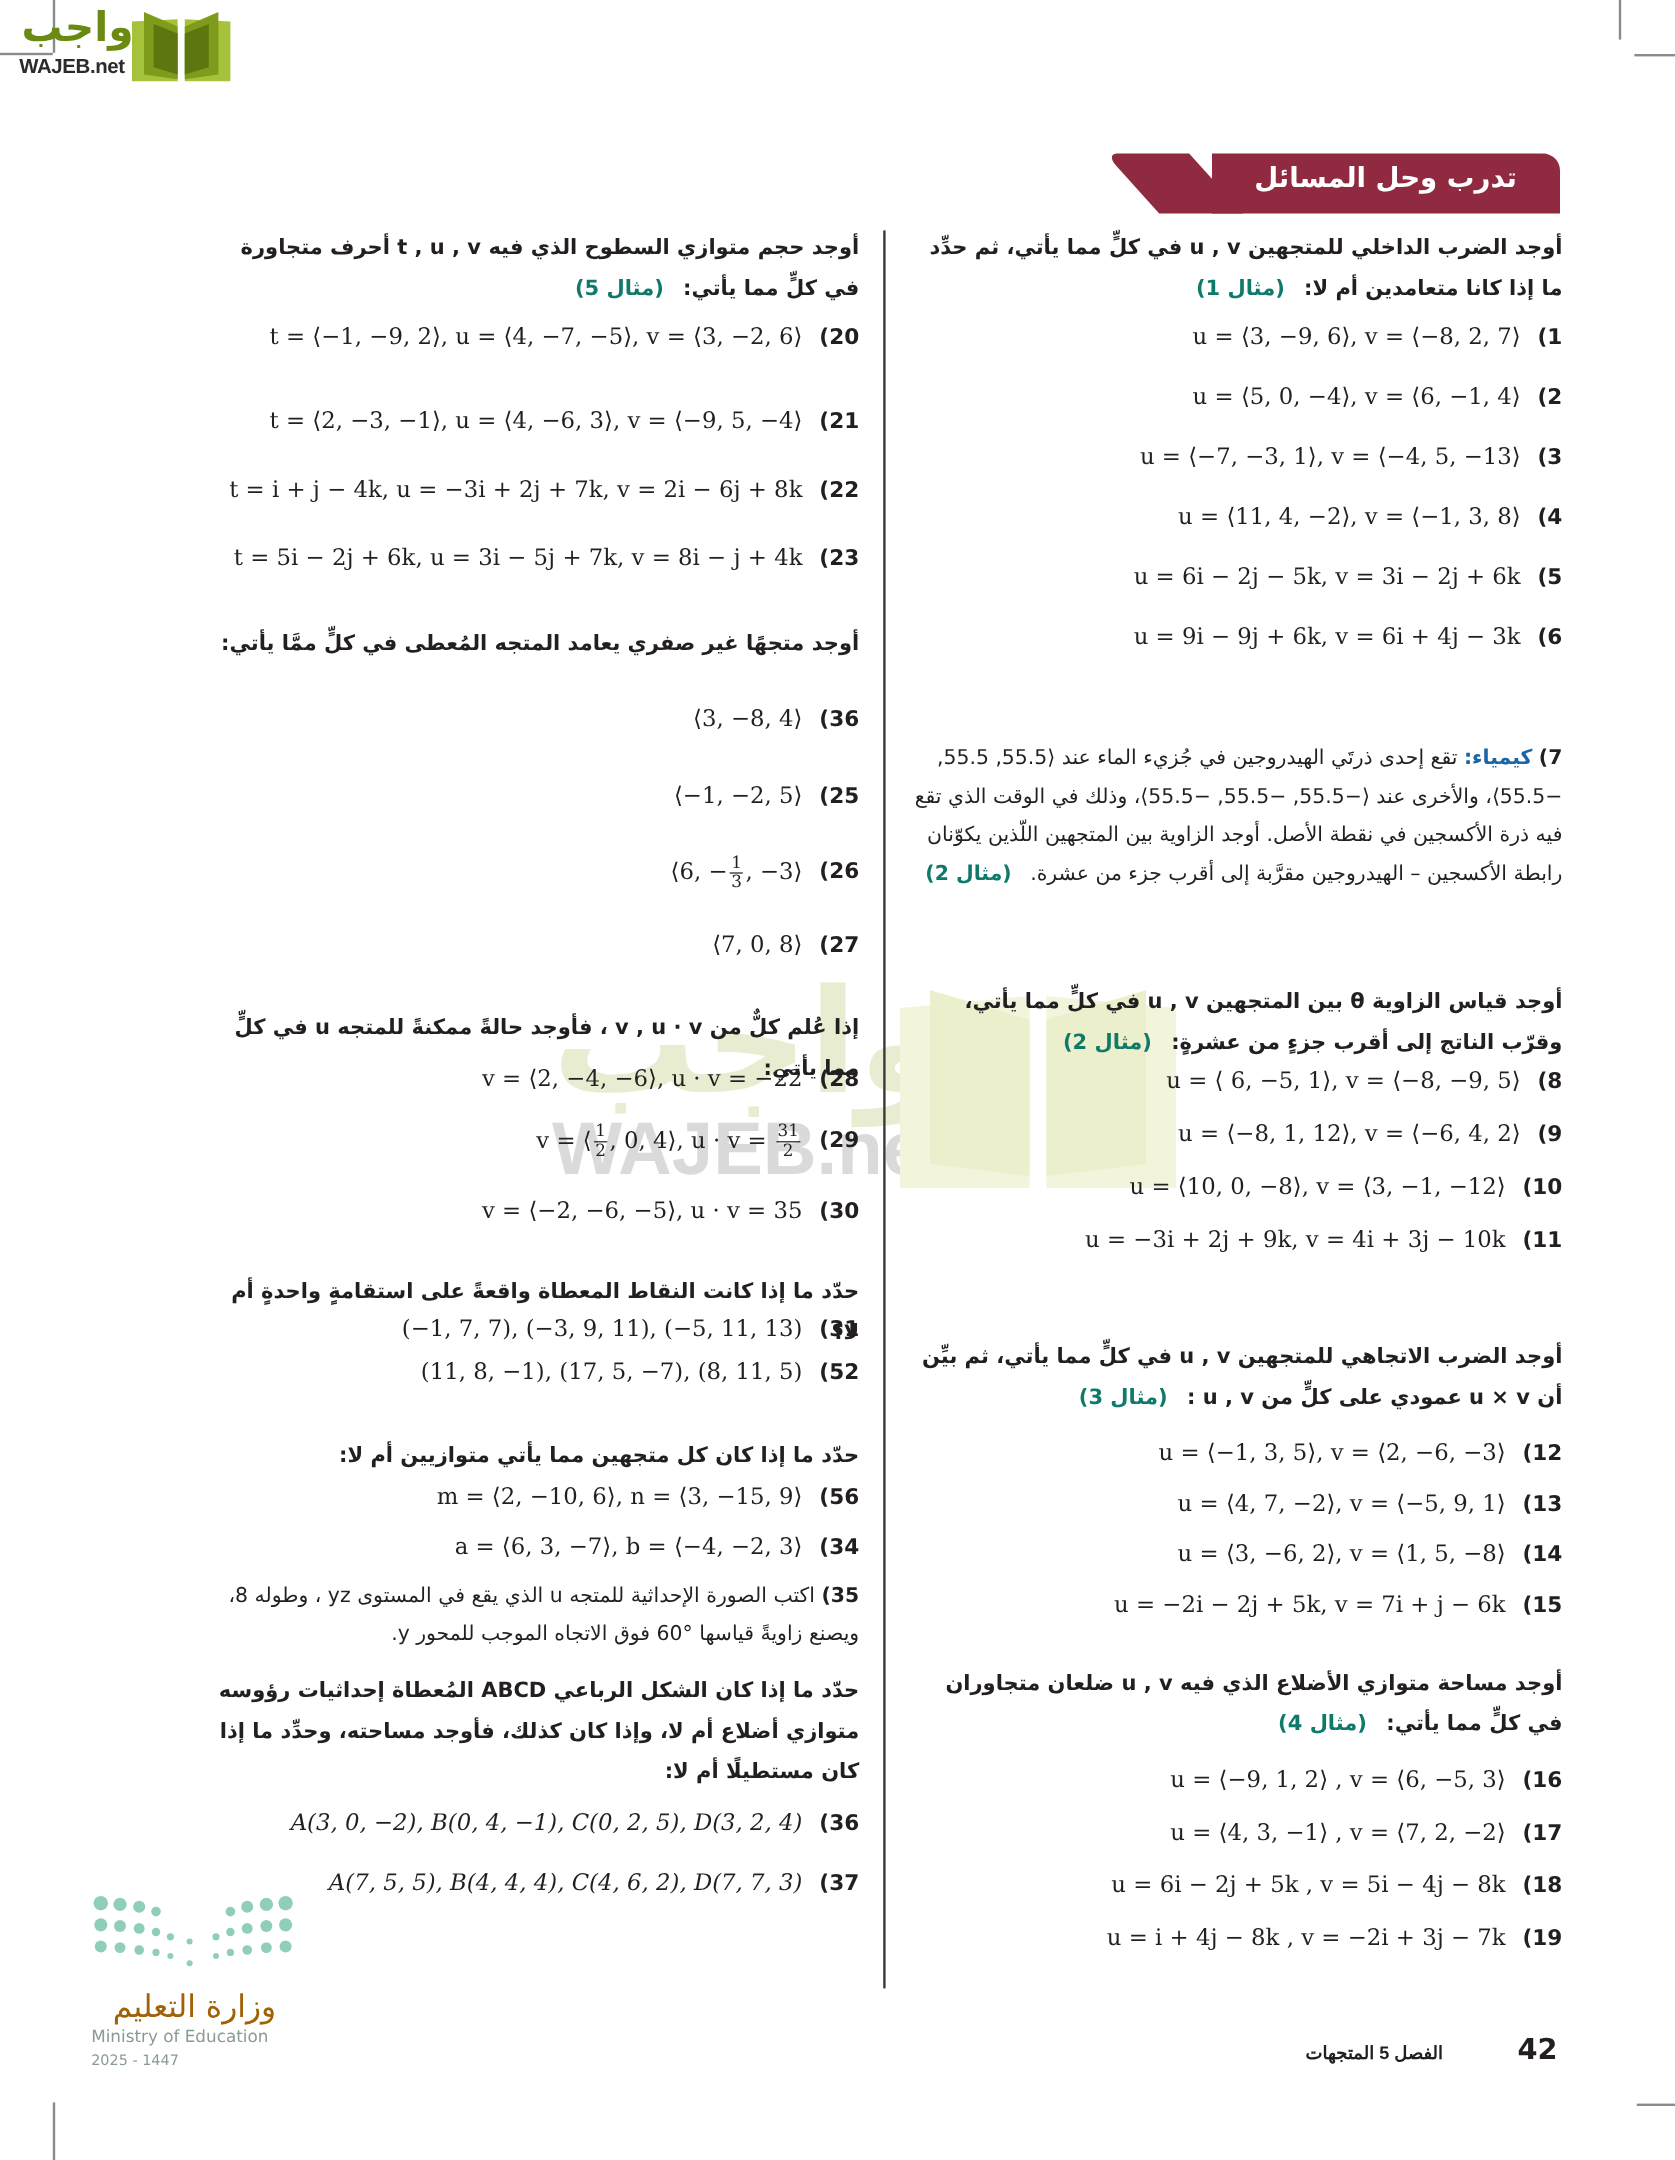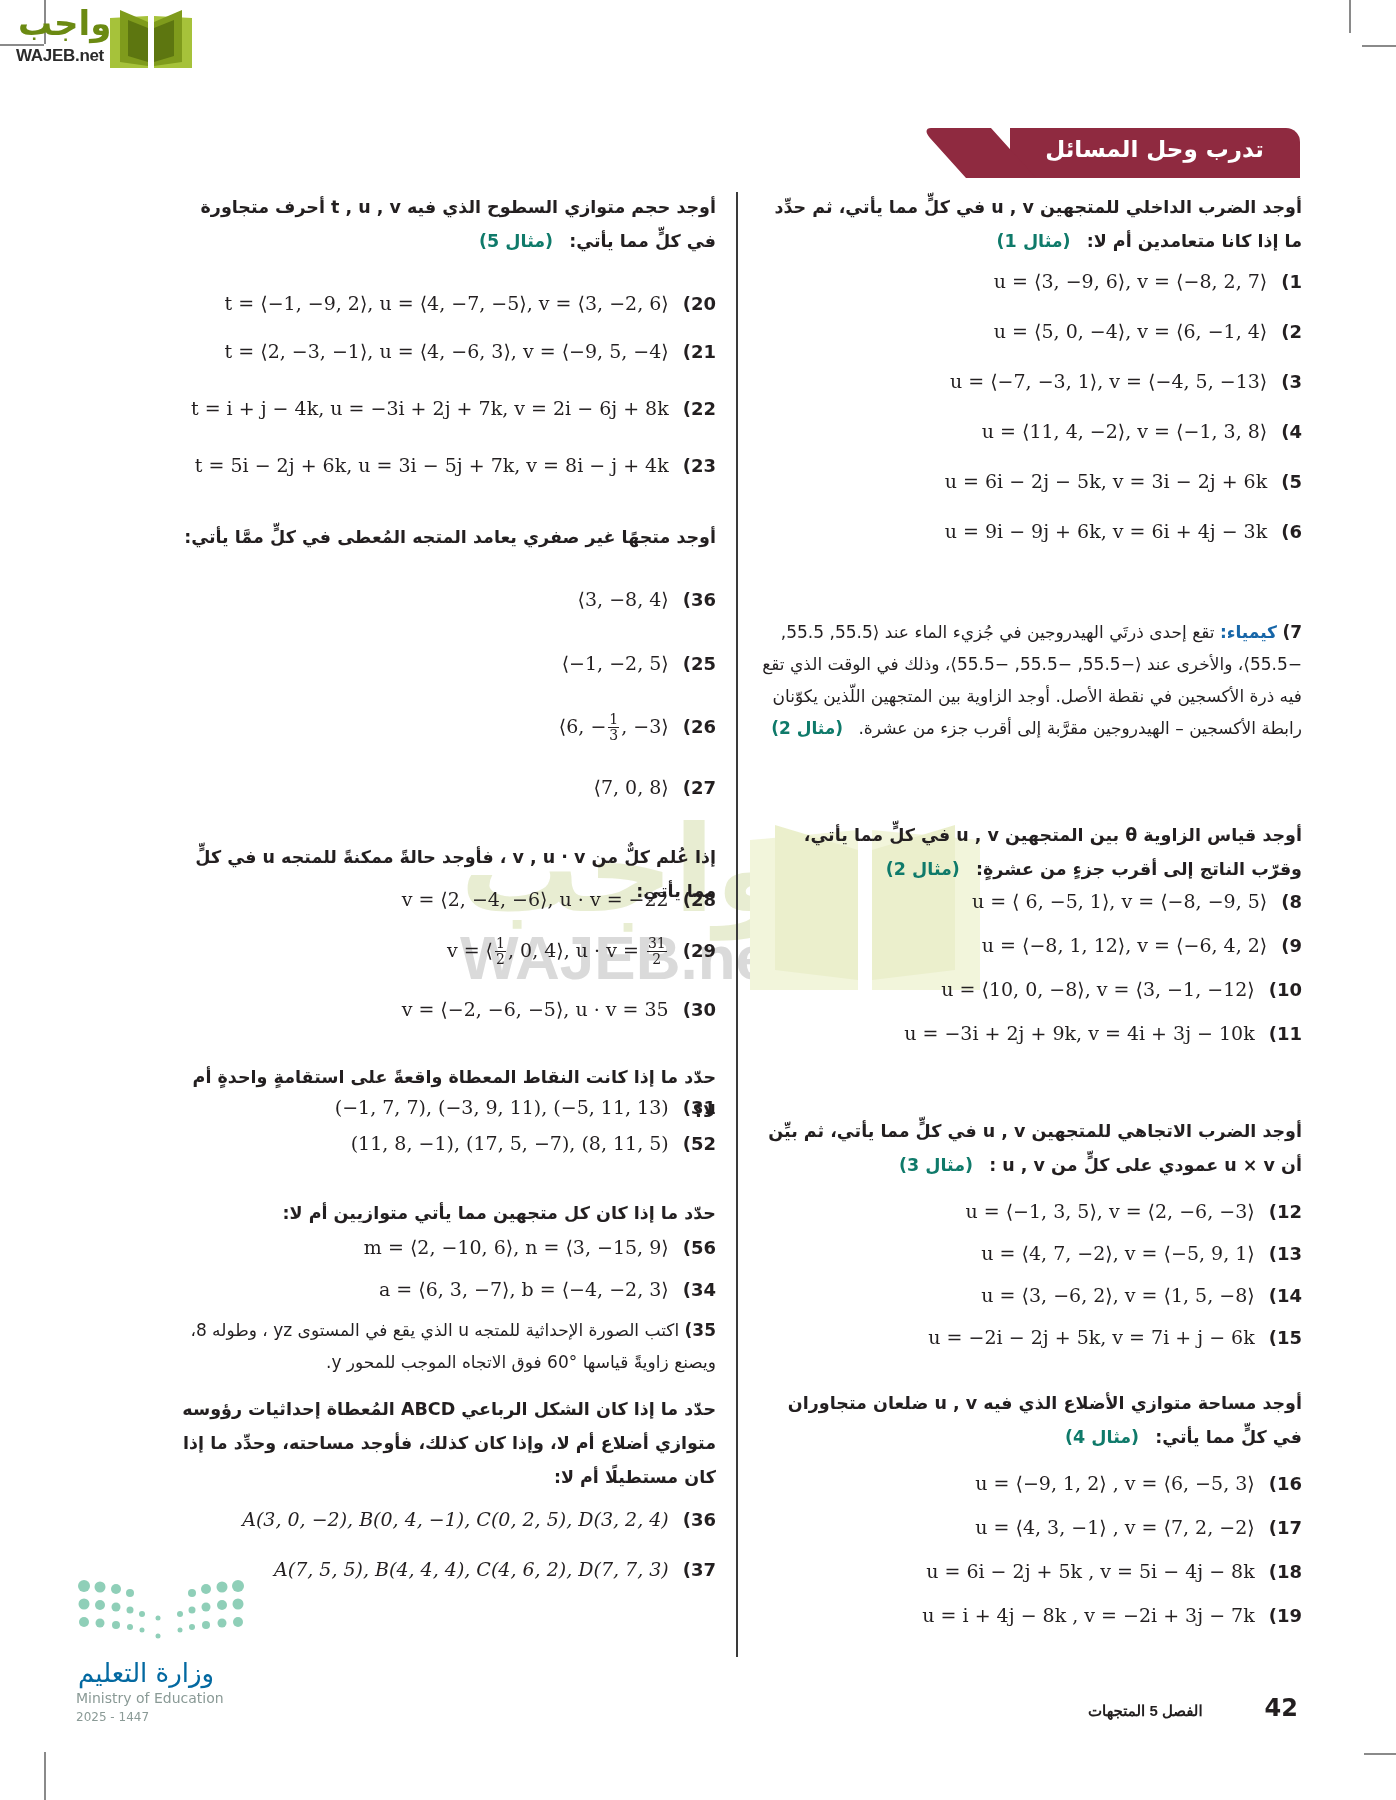--- a/index.html
+++ b/index.html
@@ -45,21 +45,21 @@
   .wm-ar { position: absolute; left: 40px; top: 0; font-family: "DejaVu Sans", sans-serif; font-weight: bold; font-size: 120px; color: #d6dfae; direction: rtl; line-height: 1; }
   .wm-en { position: absolute; left: 40px; top: 112px; font-family: "Liberation Sans", sans-serif; font-weight: bold; font-size: 62px; color: #bdbdbd; }
   .wm-book { position: absolute; left: 330px; top: 10px; }
 
   
   .footer { position: absolute; right: 98px; top: 1694px; direction: rtl; display: flex; align-items: baseline; gap: 30px; }
   .page-no { font-family: "DejaVu Sans", sans-serif; font-weight: bold; font-size: 24px; margin-left: 32px; }
   .chapter { font-family: Liberation Sans, sans-serif; font-weight: bold; font-size: 15px; margin-left: 44px; }
 
   .moe { position: absolute; left: 76px; top: 1578px; width: 180px; }
-  .moe-ar { position: absolute; left: 2px; top: 80px; font-family: "DejaVu Sans", sans-serif; font-size: 26px; color: #0369a1; direction: rtl; }
+  .moe-ar { position: absolute; left: 18px; top: 80px; font-family: "DejaVu Sans", sans-serif; font-size: 26px; color: #a16207; direction: rtl; }
   .moe-en { position: absolute; left: 0; top: 112px; font-family: "DejaVu Sans", sans-serif; font-size: 14px; color: #8a9a96; white-space: nowrap; }
   .moe-yr { position: absolute; left: 0; top: 132px; font-family: "DejaVu Sans", sans-serif; font-size: 12px; color: #8a9a96; }
 
   .frac { display: inline-block; vertical-align: middle; text-align: center; font-size: 14px; line-height: 15px; margin: 0 2px; }
   .frac .n { display: block; border-bottom: 1px solid #231f20; padding: 0 1px; }
   .frac .d { display: block; }
 </style>
 </head>
 <body>
 
@@ -147,21 +147,21 @@
   <div class="ex" style="top:1326px;"><span class="expr">u = ⟨4, 3, −1⟩ , v = ⟨7, 2, −2⟩</span><span class="num">(17</span></div>
   <div class="ex" style="top:1370px;"><span class="expr">u = 6i − 2j + 5k , v = 5i − 4j − 8k</span><span class="num">(18</span></div>
   <div class="ex" style="top:1414px;"><span class="expr">u = i + 4j − 8k , v = −2i + 3j − 7k</span><span class="num">(19</span></div>
 </div>
 
 <div class="col col-left">
   <div class="instr" style="top:0;width:540px;">
     <span>أوجد حجم متوازي السطوح الذي فيه t , u , v أحرف متجاورة في كلٍّ مما يأتي:</span>
     <span class="example">(مثال 5)</span>
   </div>
-  <div class="ex" style="top:102px;margin-left:28px;"><span class="expr">t = ⟨−1, −9, 2⟩, u = ⟨4, −7, −5⟩, v = ⟨3, −2, 6⟩</span><span class="num">(20</span></div>
+  <div class="ex" style="top:80px;margin-left:28px;"><span class="expr">t = ⟨−1, −9, 2⟩, u = ⟨4, −7, −5⟩, v = ⟨3, −2, 6⟩</span><span class="num">(20</span></div>
   <div class="ex" style="top:150px;"><span class="expr">t = ⟨2, −3, −1⟩, u = ⟨4, −6, 3⟩, v = ⟨−9, 5, −4⟩</span><span class="num">(21</span></div>
   <div class="ex" style="top:207px;"><span class="expr">t = i + j − 4k, u = −3i + 2j + 7k, v = 2i − 6j + 8k</span><span class="num">(22</span></div>
   <div class="ex" style="top:264px;"><span class="expr">t = 5i − 2j + 6k, u = 3i − 5j + 7k, v = 8i − j + 4k</span><span class="num">(23</span></div>
 
   <div class="instr" style="top:330px;width:540px;">
     <span>أوجد متجهًا غير صفري يعامد المتجه المُعطى في كلٍّ ممَّا يأتي:</span>
   </div>
   <div class="ex" style="top:398px;"><span class="expr">⟨3, −8, 4⟩</span><span class="num">(36</span></div>
   <div class="ex" style="top:462px;"><span class="expr">⟨−1, −2, 5⟩</span><span class="num">(25</span></div>
   <div class="ex" style="top:522px;">

